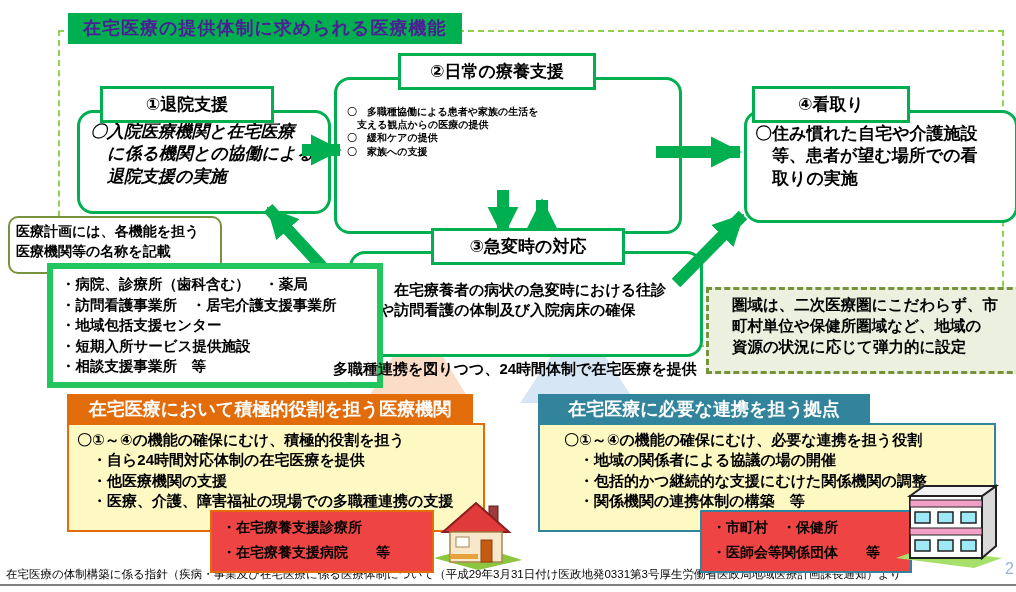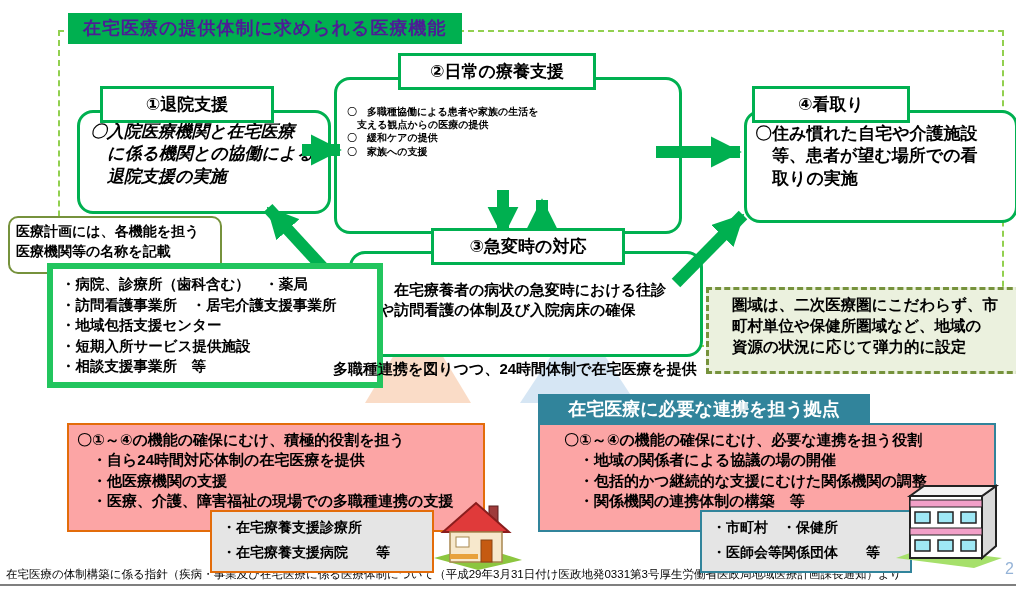--- a/index.html
+++ b/index.html
@@ -27,24 +27,24 @@
   
   .tri{width:0;height:0;z-index:0;}
   .tri-orange{left:365px;top:315px;border-left:53px solid transparent;border-right:53px solid transparent;
               border-bottom:88px solid rgba(244,177,131,0.45);}
   .tri-blue{left:520px;top:315px;border-left:58px solid transparent;border-right:58px solid transparent;
             border-bottom:88px solid rgba(189,215,238,0.62);}
   
   .sec-hdr{height:29px;color:#fff;font-size:18px;display:flex;align-items:center;justify-content:center;z-index:1;}
   .o-hdr{left:67px;top:394px;width:406px;background:#E36C0A;}
   .t-hdr{left:538px;top:394px;width:332px;background:#31849B;}
-  .sec-body{background:#fca5a5;font-size:15px;line-height:1.36;padding:5px 0 0 8px;z-index:1;}
+  .sec-body{background:#fef9c3;font-size:15px;line-height:1.36;padding:5px 0 0 8px;z-index:1;}
   .o-body{left:67px;top:423px;width:406px;height:100px;border:2px solid #E36C0A;}
   .t-body{left:538px;top:423px;width:430px;height:100px;border:2px solid #31849B;padding-left:24px;}
-  .small-box{background:#e5e5e5;font-size:14px;line-height:1.75;padding:3px 0 0 10px;z-index:2;}
+  .small-box{background:#ef4444;font-size:14px;line-height:1.75;padding:3px 0 0 10px;z-index:2;}
   .o-small{left:210px;top:510px;width:210px;height:56px;border:2px solid #E36C0A;}
   .t-small{left:700px;top:510px;width:198px;height:56px;border:2px solid #31849B;}
   
   .footnote{left:6px;top:567px;font-size:11.5px;font-weight:400;white-space:nowrap;z-index:1;}
   .pagenum{right:2px;top:560px;font-size:16px;color:#95B3D7;font-weight:400;z-index:1;}
   .rule{left:0;top:584px;width:1016px;height:2px;background:#7F7F7F;z-index:1;}
   .arrows{left:0;top:0;z-index:2;pointer-events:none;}
   .icon{z-index:2;}
 </style>
 </head>
@@ -102,20 +102,21 @@
 ・地域包括支援センター
 ・短期入所サービス提供施設
 ・相談支援事業所　等</div>
 
   <div class="abs notebox pre">圏域は、二次医療圏にこだわらず、市
 町村単位や保健所圏域など、地域の
 資源の状況に応じて弾力的に設定</div>
 
   <div class="abs midtext">多職種連携を図りつつ、24時間体制で在宅医療を提供</div>
 
+  <div class="abs sec-hdr o-hdr">在宅医療において積極的役割を担う医療機関</div>
   <div class="abs sec-body o-body pre">〇①～④の機能の確保にむけ、積極的役割を担う
 　・自ら24時間対応体制の在宅医療を提供
 　・他医療機関の支援
 　・医療、介護、障害福祉の現場での多職種連携の支援</div>
   <div class="abs small-box o-small pre">・在宅療養支援診療所
 ・在宅療養支援病院　　等</div>
 
   <div class="abs sec-hdr t-hdr">在宅医療に必要な連携を担う拠点</div>
   <div class="abs sec-body t-body pre">〇①～④の機能の確保にむけ、必要な連携を担う役割
 　・地域の関係者による協議の場の開催

